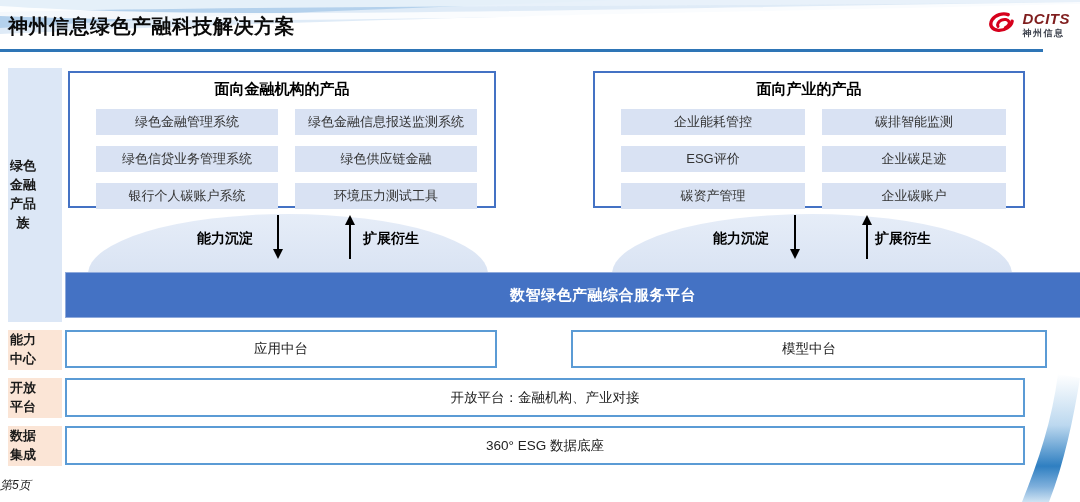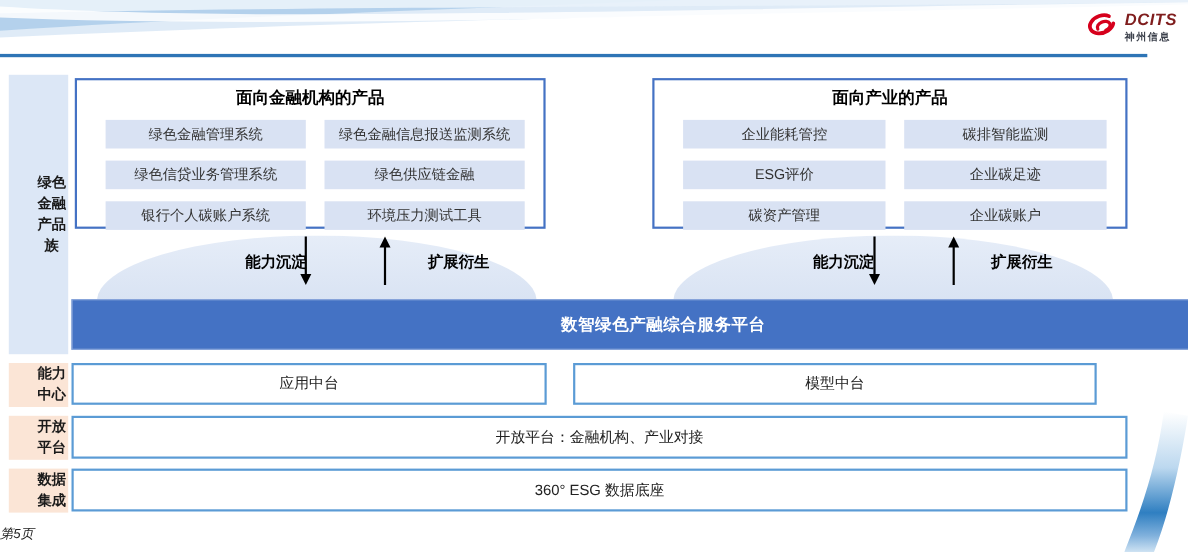--- a/index.html
+++ b/index.html
@@ -16,21 +16,21 @@
   }
   .title-rule { position:absolute; left:0; top:49px; width:1043px; height:3px; background:#2e75b6; z-index:2; }
 
   .logo { position:absolute; right:10px; top:11px; z-index:3; display:flex; align-items:center; gap:5px; }
   .logo-text { display:flex; flex-direction:column; line-height:1; }
   .logo-brand { color:#7f1d1d; font-weight:bold; font-style:italic; font-size:15px; letter-spacing:0.5px; }
   .logo-sub { color:#3a3f4a; font-size:9px; margin-top:3px; letter-spacing:1.5px; font-weight:bold; }
 
   .sidebar-box {
     position:absolute; left:8px; width:54px; z-index:2;
-    display:flex; align-items:center; justify-content:flex-end; text-align:center;
+    display:flex; align-items:center; justify-content:flex-start; text-align:center;
     font-weight:bold; font-size:13px; color:#1a1a1a;
   }
   .sb-blue  { background:#dce7f6; top:68px;  height:254px; }
   .sb-peach { background:#fbe5d6; }
   .sb-cap   { top:330px; height:40px; }
   .sb-open  { top:378px; height:40px; }
   .sb-data  { top:426px; height:40px; }
   .sb-label { width:30px; word-break:break-all; line-height:1.45; }
 
   .panel {
@@ -44,38 +44,38 @@
   .panel-item {
     background:#d9e2f3; height:26px; display:flex; align-items:center; justify-content:center;
     font-size:13px; color:#333333; white-space:nowrap;
   }
 
   .dome-clip { position:absolute; top:214px; height:58px; overflow:hidden; z-index:1; }
   .dome-left  { left:88px;  width:400px; }
   .dome-right { left:612px; width:400px; }
   .dome { width:100%; height:120px; border-radius:50%; background:linear-gradient(#e6edf8, #ccd9ee); }
 
-  .flow-label { position:absolute; top:230px; z-index:2; font-weight:bold; font-size:14px; color:#000;margin-left:26px; }
+  .flow-label { position:absolute; top:230px; z-index:2; font-weight:bold; font-size:14px; color:#000; }
   .fl-1 { left:197px; } .fl-2 { left:363px; } .fl-3 { left:713px; } .fl-4 { left:875px; }
   .arrow { position:absolute; top:214px; width:14px; height:46px; z-index:2; }
   .ar-1 { left:271px; } .ar-2 { left:343px; } .ar-3 { left:788px; } .ar-4 { left:860px; }
 
   .platform {
     position:absolute; left:65px; top:272px; width:1076px; height:46px; z-index:2; box-sizing:border-box;
     background:#4472c4; border:1px solid #8faadc;
     display:flex; align-items:center; justify-content:center;
     color:#ffffff; font-weight:bold; font-size:15px; letter-spacing:0.5px;
   }
 
   .row-box {
     position:absolute; background:#ffffff; border:2px solid #5b9bd5; z-index:2; box-sizing:border-box;
     display:flex; align-items:center; justify-content:center; font-size:13.5px; color:#222222;
   }
   .rb-app   { left:65px;  top:330px; width:432px; height:38px; }
-  .rb-model { left:521px; top:330px; width:476px; height:38px; }
+  .rb-model { left:571px; top:330px; width:476px; height:38px; }
   .rb-open  { left:65px;  top:378px; width:960px; height:39px; }
   .rb-data  { left:65px;  top:426px; width:960px; height:39px; }
 
   .footer {
     position:absolute; left:0; right:0; top:477px; z-index:2; text-align:left;
     font-size:12px; font-style:italic; color:#222;
   }
 </style>
 </head>
 <body>
@@ -95,20 +95,21 @@
         <stop offset="0" stop-color="#ffffff"></stop>
         <stop offset="0.4" stop-color="#bcd8ef"></stop>
         <stop offset="0.72" stop-color="#2f7fc1"></stop>
         <stop offset="0.88" stop-color="#7fb0dc"></stop>
         <stop offset="1" stop-color="#cfe3f3"></stop>
       </linearGradient>
     </defs>
     <path d="M36,0 C30,46 17,86 0,128 L27,128 C42,90 52,42 58,4 Z" fill="url(#ribbon)"></path>
   </svg>
 
+  <div class="page-title">神州信息绿色产融科技解决方案</div>
   <div class="title-rule"></div>
 
   <div class="logo">
     <svg width="30" height="27" viewBox="0 0 30 27">
       <g transform="rotate(-20 15 13)" fill="none" stroke="#d6001c" stroke-linecap="round">
         <path d="M23,6 A11,7.8 0 1 0 24.5,13.5" stroke-width="3.4"></path>
         <path d="M9.5,13.5 A6,4.2 0 1 1 16,17.2" stroke-width="3"></path>
       </g>
     </svg>
     <div class="logo-text">

